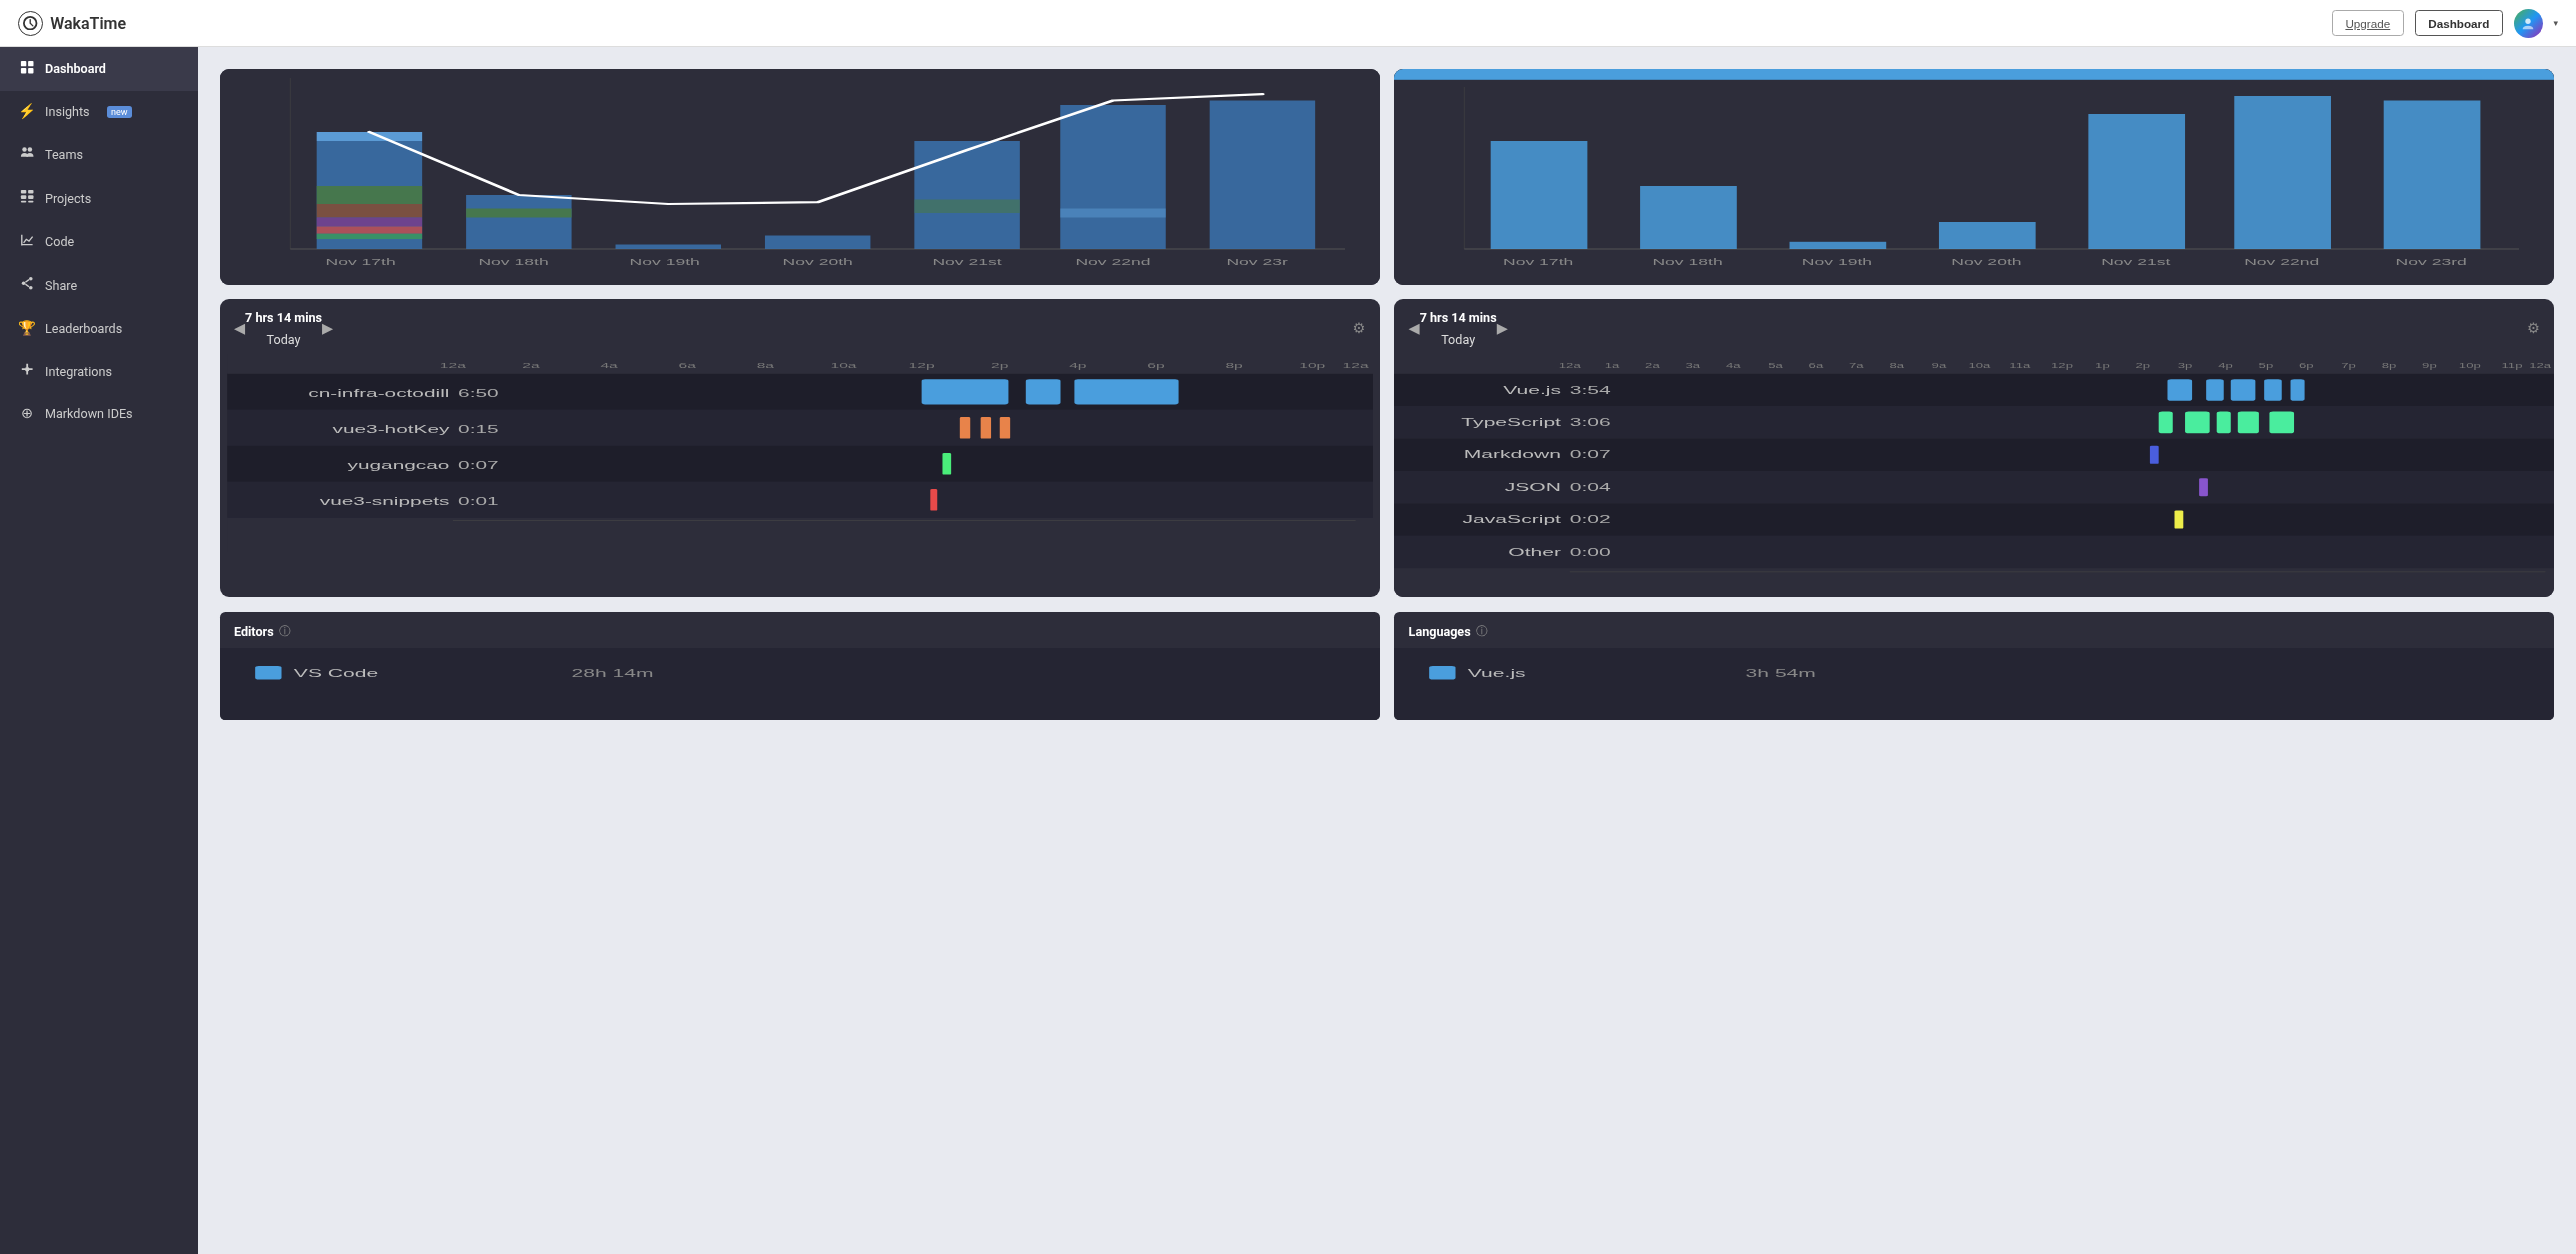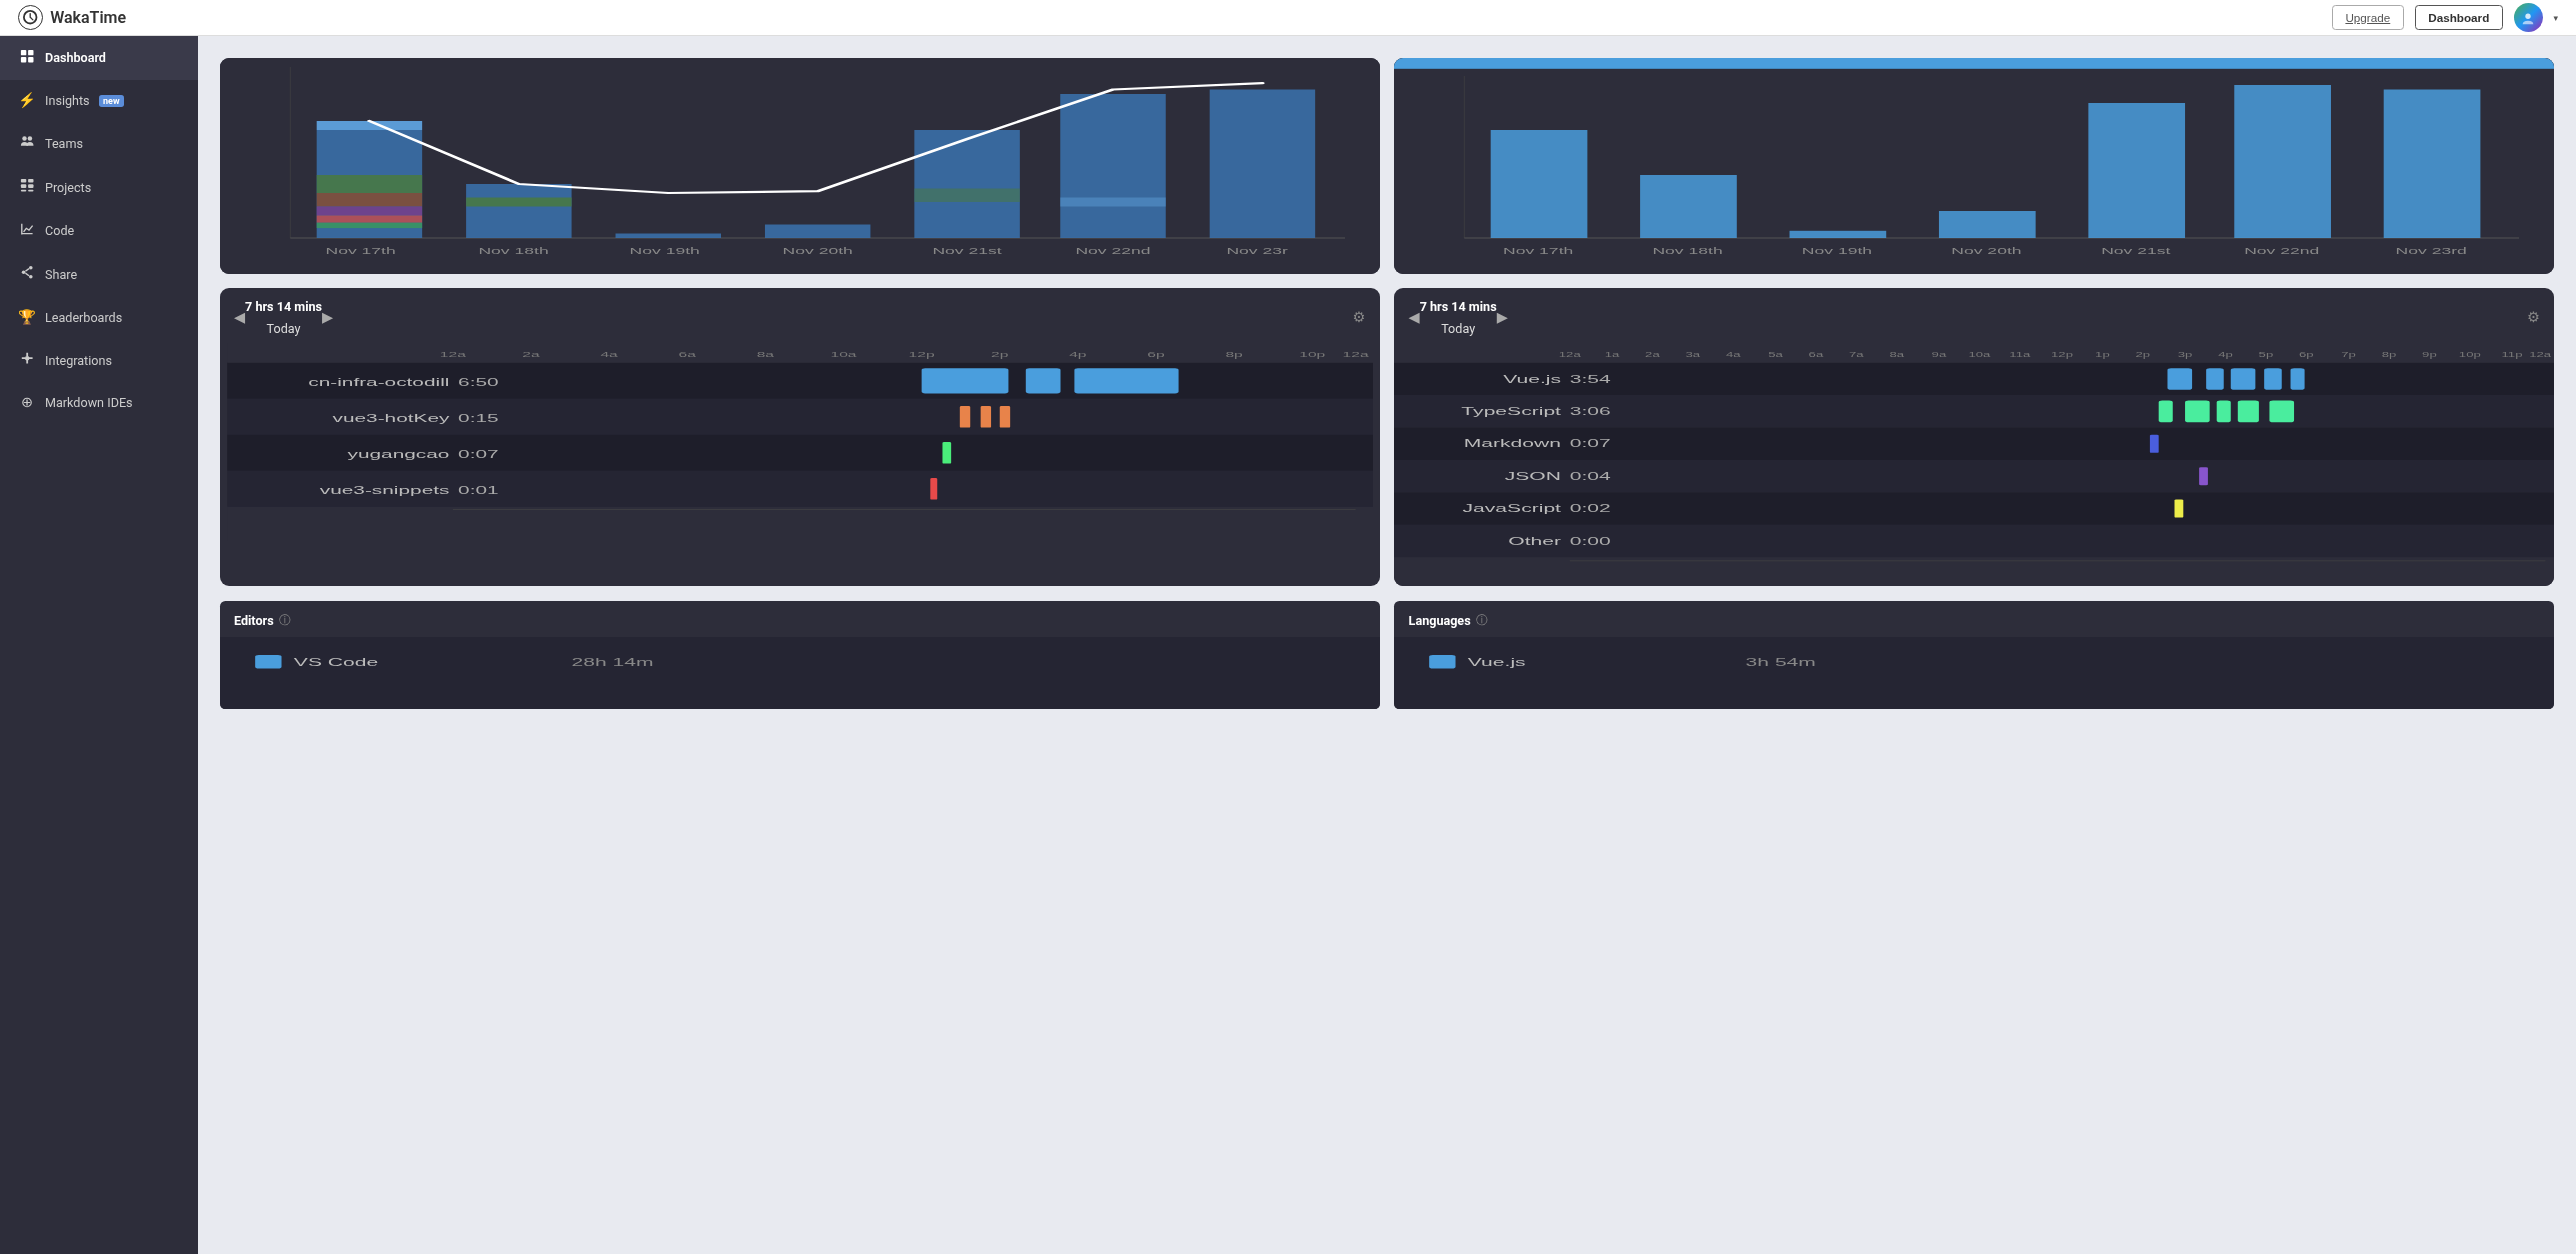--- a/index.html
+++ b/index.html
@@ -1,21 +1,21 @@
 <!DOCTYPE html>
 <html style="font-size:14.4px"><head>
   <meta charset="utf-8">
   <style>
     * { box-sizing: border-box; margin: 0; padding: 0; }
     body { font-family: -apple-system, BlinkMacSystemFont, 'Segoe UI', Roboto, sans-serif; background: #e8eaf0; display: flex; flex-direction: column; height: 100vh; overflow: hidden; }
     
     
     .top-header {
       background: #fff;
-      height: 36px;
+      height: 47px;
       display: flex;
       align-items: center;
       padding: 0 18px;
       border-bottom: 0.9px solid #ddd;
       flex-shrink: 0;
       justify-content: space-between;
       z-index: 100;
     }
     .logo-area {
       display: flex;
@@ -106,22 +106,22 @@
       transition: background 0.15s;
     }
     .sidebar-item.active { background: #3a3a4a; color: #fff; font-weight: 600; }
     .sidebar-item .icon { font-size: 14.4px; width: 18px; text-align: center; }
     .badge-new {
       background: #5b8dd9;
       color: #fff;
       font-size: 9px;
       padding: 0.9px 4.5px;
       border-radius: 2.7px;
-      margin-left: 0;
-      font-weight: 700;
+      margin-left: 8px;
+      font-weight: 400;
     }
     .sidebar-footer {
       padding: 10.8px 0;
       border-top: 0.9px solid #3a3a4a;
     }
     .sidebar-footer-item {
       padding: 7.2px 18px;
       color: #aaa;
       cursor: pointer;
       font-size: 11.7px;

